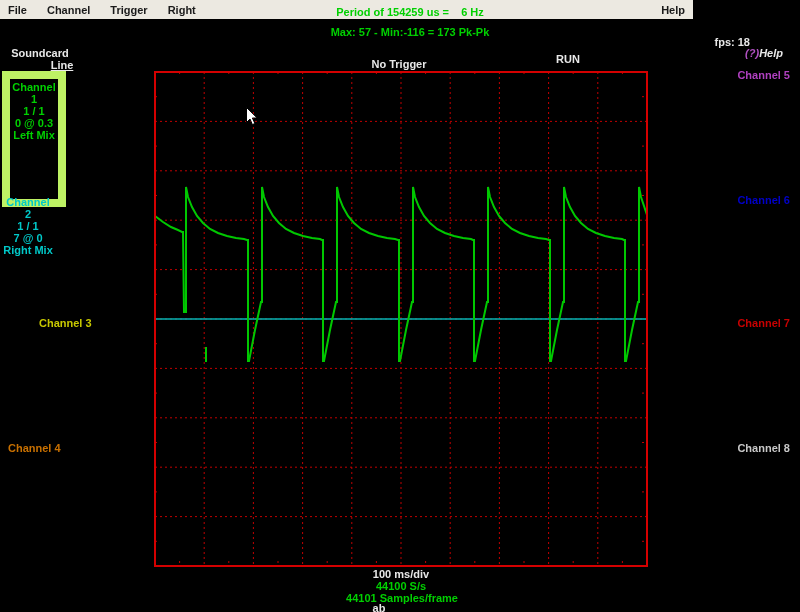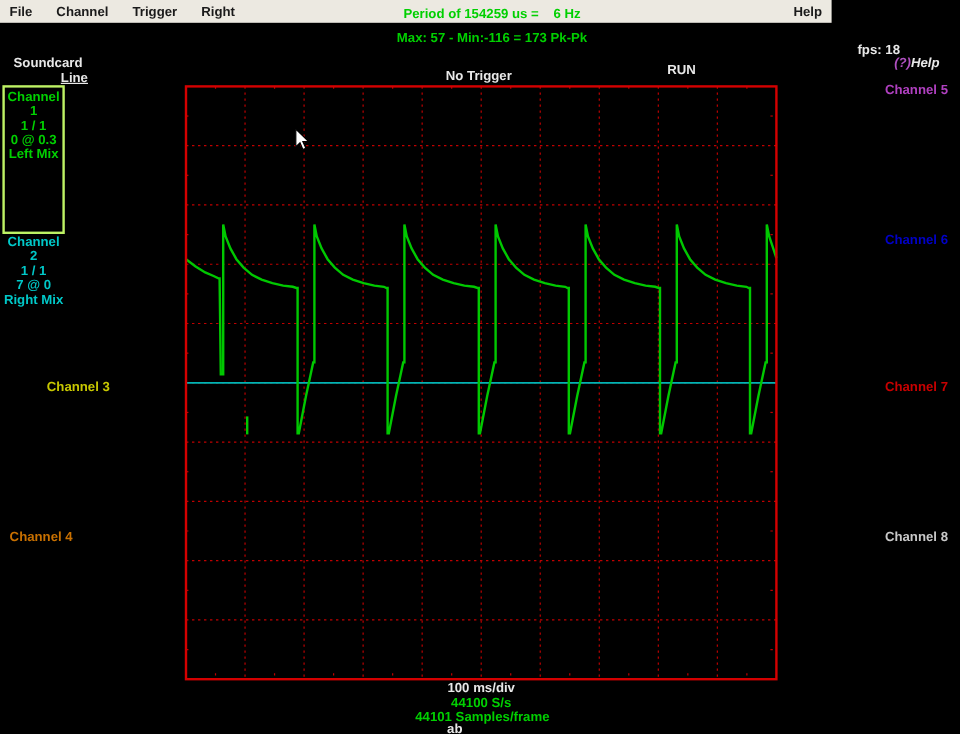--- a/index.html
+++ b/index.html
@@ -25,21 +25,21 @@
   .t-minmax{left:410px;top:26px;}
   .t-trigger{left:399px;top:38px;margin-top:20px;}
   .t-run{left:568px;top:53px;}
   .t-fps{right:50px;top:36px;color:#e8e8e8;}
   .t-help{right:17px;top:47px;cursor:default;font-style:italic;}
   .t-source{left:40px;top:47px;color:#e8e8e8;}
   .t-input{left:62px;top:59px;color:#e8e8e8;text-decoration:underline;}
   
   .ch-box{
     position:absolute;left:2px;top:71px;width:48px;height:118px;
-    border:2px solid #bef264;text-align:center;line-height:12px;padding-top:2px;
+    border:8px solid #bef264;text-align:center;line-height:12px;padding-top:2px;
     box-sizing:content-box;cursor:default;
   }
   .ch2-blk{position:absolute;left:2px;top:196px;width:52px;text-align:center;line-height:12px;cursor:default;}
   .ch-left{position:absolute;left:8px;cursor:default;}
   .ch-right{position:absolute;right:10px;text-align:right;cursor:default;}
   .ch3{top:317px;margin-left:31px;} .ch4{top:442px;}
   .ch5{top:69px;} .ch6{top:194px;} .ch7{top:317px;} .ch8{top:442px;}
   
   .t-timebase{left:401px;top:568px;}
   .t-rate{left:401px;top:580px;}

